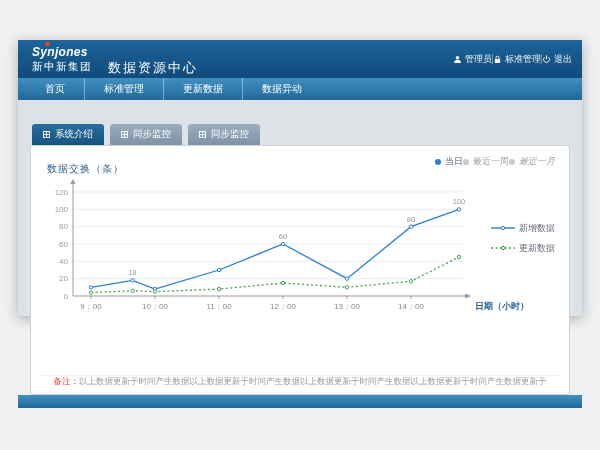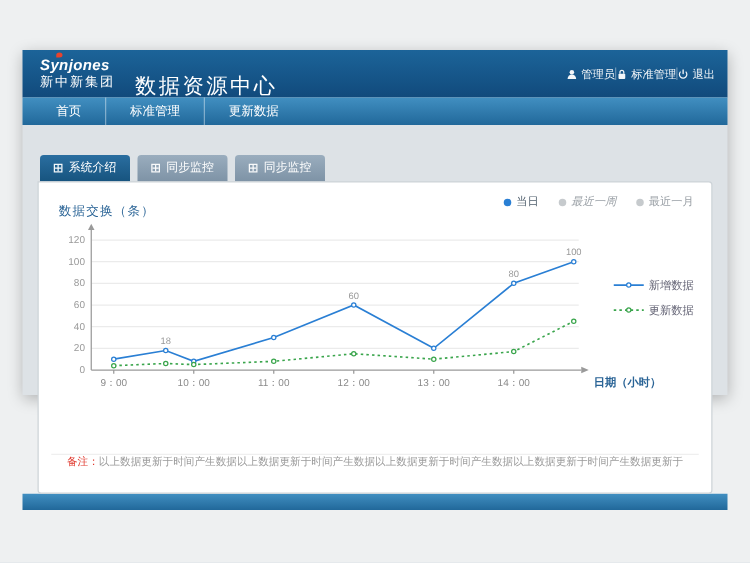--- a/index.html
+++ b/index.html
@@ -5,44 +5,44 @@
 *{margin:0;padding:0;box-sizing:border-box}
 html,body{width:600px;height:450px}
 body{background:#eef0f1;font-family:"Liberation Sans","DejaVu Sans",sans-serif;position:relative;overflow:hidden}
 .window{position:absolute;left:18px;top:40px;width:564px;height:276px;background:#dde2e6;box-shadow:0 3px 12px rgba(0,0,0,.28);display:flex;flex-direction:column}
 
 .topbar{height:38px;flex:0 0 auto;background:linear-gradient(#1c6499,#114a7c);display:flex;align-items:center;color:#fff;padding:0 10px}
 .logo{position:relative;line-height:1;margin-left:4px}
 .logo-en{font-size:12px;font-weight:bold;font-style:italic;letter-spacing:.3px}
 .logo-accent{position:absolute;left:13px;top:-4px;width:5px;height:4px;background:#e8432d;border-radius:50% 50% 50% 0;display:block}
 .logo-cn{font-size:10.5px;font-weight:normal;margin-top:3px;letter-spacing:1.5px}
-.app-title{font-size:17px;margin-left:16px;letter-spacing:2px;margin-top:18px}
+.app-title{font-size:13px;margin-left:16px;letter-spacing:2px;margin-top:18px}
 .topbar-right{margin-left:auto;display:flex;align-items:center;gap:0;font-size:9px}
 .top-btn{display:flex;align-items:center;gap:3px;cursor:pointer;opacity:.95}
 .top-btn svg{display:block}
 .top-sep{width:1px;height:10px;background:rgba(255,255,255,.35)}
 
 .nav{height:22px;flex:0 0 auto;background:linear-gradient(#418fc1,#21689a);display:flex;padding-left:8px}
 .nav-item{color:#fff;font-size:10px;display:flex;align-items:center;padding:0 19px;cursor:pointer;text-decoration:none}
 .nav-item + .nav-item{border-left:1px solid rgba(255,255,255,.4)}
 
 .content{flex:1;padding:24px 12px 0;position:relative}
 .tabs{display:flex;margin-left:2px}
 .tab{height:21px;padding:0 11px;display:flex;align-items:center;gap:5px;font-size:9.5px;color:#fff;background:linear-gradient(#9aadbe,#7e93a6);border-radius:3px 3px 0 0;margin-right:6px;cursor:pointer}
 .tab.active{background:linear-gradient(#2a6ea0,#17547f)}
 .tab-icon{position:relative;width:7px;height:7px;border:1px solid rgba(255,255,255,.95);flex:0 0 auto}
 .tab-icon::before{content:"";position:absolute;left:0;right:0;top:2px;height:1px;background:rgba(255,255,255,.95)}
 .tab-icon::after{content:"";position:absolute;top:0;bottom:0;left:2px;width:1px;background:rgba(255,255,255,.95)}
 .card{background:#fff;border:1px solid #cdd3d8;border-radius:0 3px 3px 3px;height:250px;position:relative;padding:6px 8px}
-.range-legend{position:absolute;top:9px;right:14px;display:flex;gap:16px;font-size:9px}
+.range-legend{position:absolute;top:9px;right:14px;display:flex;font-size:9px}
 .rl-item{display:flex;align-items:center;gap:4px;cursor:pointer}
 .rl-dot{width:6px;height:6px;border-radius:50%;display:inline-block}
 .y-title{color:#2a6496;font-size:10px;font-weight:normal;margin:10px 0 0 8px;letter-spacing:1px}
 #chart-svg{display:block;margin-top:2px}
-.note{position:absolute;left:10px;right:10px;bottom:18px;border-top:1px solid #efefef;text-align:center;font-size:8.5px;color:#9b9b9b;white-space:nowrap;overflow:hidden}
+.note{position:absolute;left:10px;right:10px;bottom:6px;border-top:1px solid #efefef;text-align:center;font-size:8.5px;color:#9b9b9b;white-space:nowrap;overflow:hidden}
 .note .note-label{color:#e03a2f}
 
 .bottombar{height:13px;flex:0 0 auto;background:linear-gradient(#418fc1,#21689a)}
 </style>
 </head>
 <body>
 
 <div class="window">
   <header class="topbar">
     <div class="logo">
@@ -75,20 +75,21 @@
           </svg>
         <span>退出</span>
       </div>
     </div>
   </header>
 
   <nav class="nav" id="nav">
       <a class="nav-item">首页</a>
       <a class="nav-item">标准管理</a>
       <a class="nav-item">更新数据</a>
+      <a class="nav-item">数据异动</a>
     </nav>
 
   <div class="content">
     <div class="tabs" id="tabs">
         <div class="tab active">
           <span class="tab-icon"></span>
           <span>系统介绍</span>
         </div>
         <div class="tab">
           <span class="tab-icon"></span>
@@ -100,25 +101,25 @@
         </div>
       </div>
     <div class="card">
       <div class="range-legend" id="range-legend">
           <span class="rl-item">
             <i class="rl-dot" style="background: rgb(42, 127, 212);"></i>
             <span style="color: rgb(81, 96, 110);">当日</span>
           </span>
           <span class="rl-item">
             <i class="rl-dot" style="background: rgb(198, 202, 205);"></i>
-            <span style="color: rgb(154, 160, 166); font-style: italic;">最近一周</span>
+            <span style="color: rgb(154, 160, 166);">最近一周</span>
           </span>
           <span class="rl-item">
             <i class="rl-dot" style="background: rgb(198, 202, 205);"></i>
-            <span style="color: rgb(154, 160, 166);">最近一月</span>
+            <span style="color: rgb(154, 160, 166); font-style: italic;">最近一月</span>
           </span>
         </div>
       <div class="y-title">数据交换（条）</div>
       <svg id="chart-svg" width="524" height="158" viewBox="0 0 524 158">
           <text x="29" y="120.5" text-anchor="end" fill="#999" font-size="8">0</text>
           <line x1="34" y1="100.66666666666667" x2="424" y2="100.66666666666667" stroke="#ebebeb" stroke-width="1"></line>
           <text x="29" y="103.16666666666667" text-anchor="end" fill="#999" font-size="8">20</text>
           <line x1="34" y1="83.33333333333334" x2="424" y2="83.33333333333334" stroke="#ebebeb" stroke-width="1"></line>
           <text x="29" y="85.83333333333334" text-anchor="end" fill="#999" font-size="8">40</text>
           <line x1="34" y1="66" x2="424" y2="66" stroke="#ebebeb" stroke-width="1"></line>

